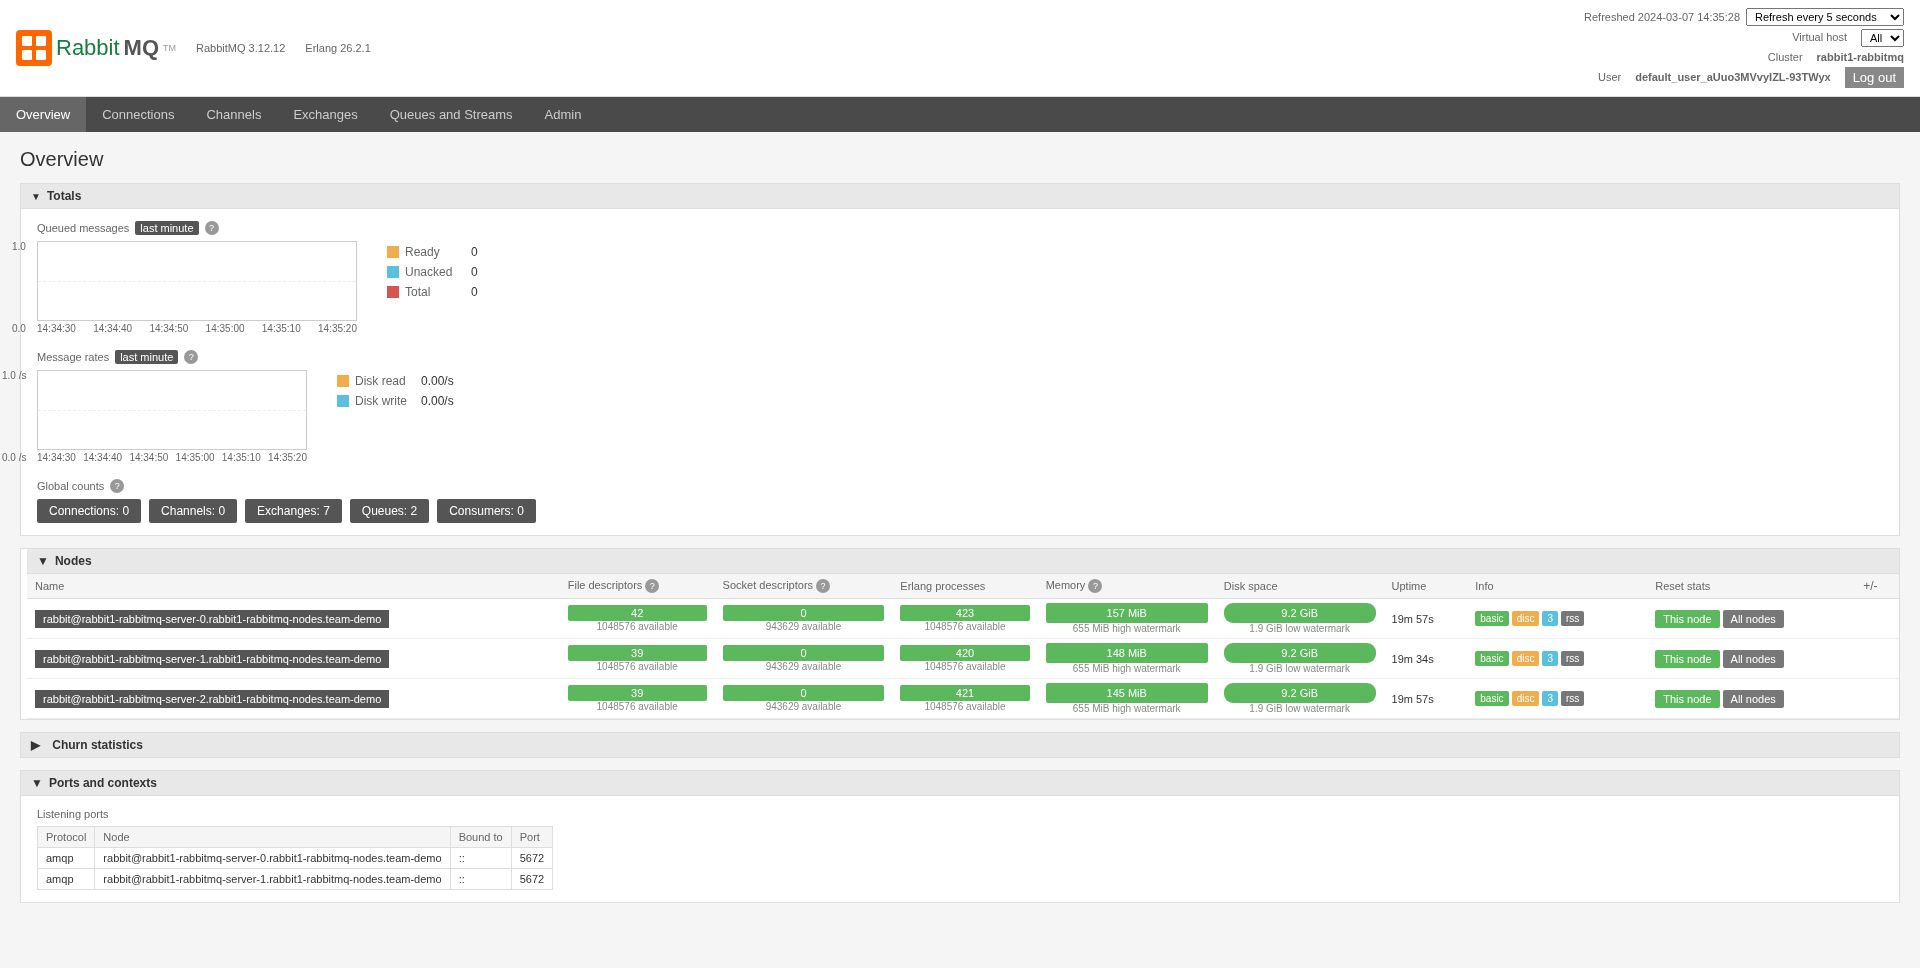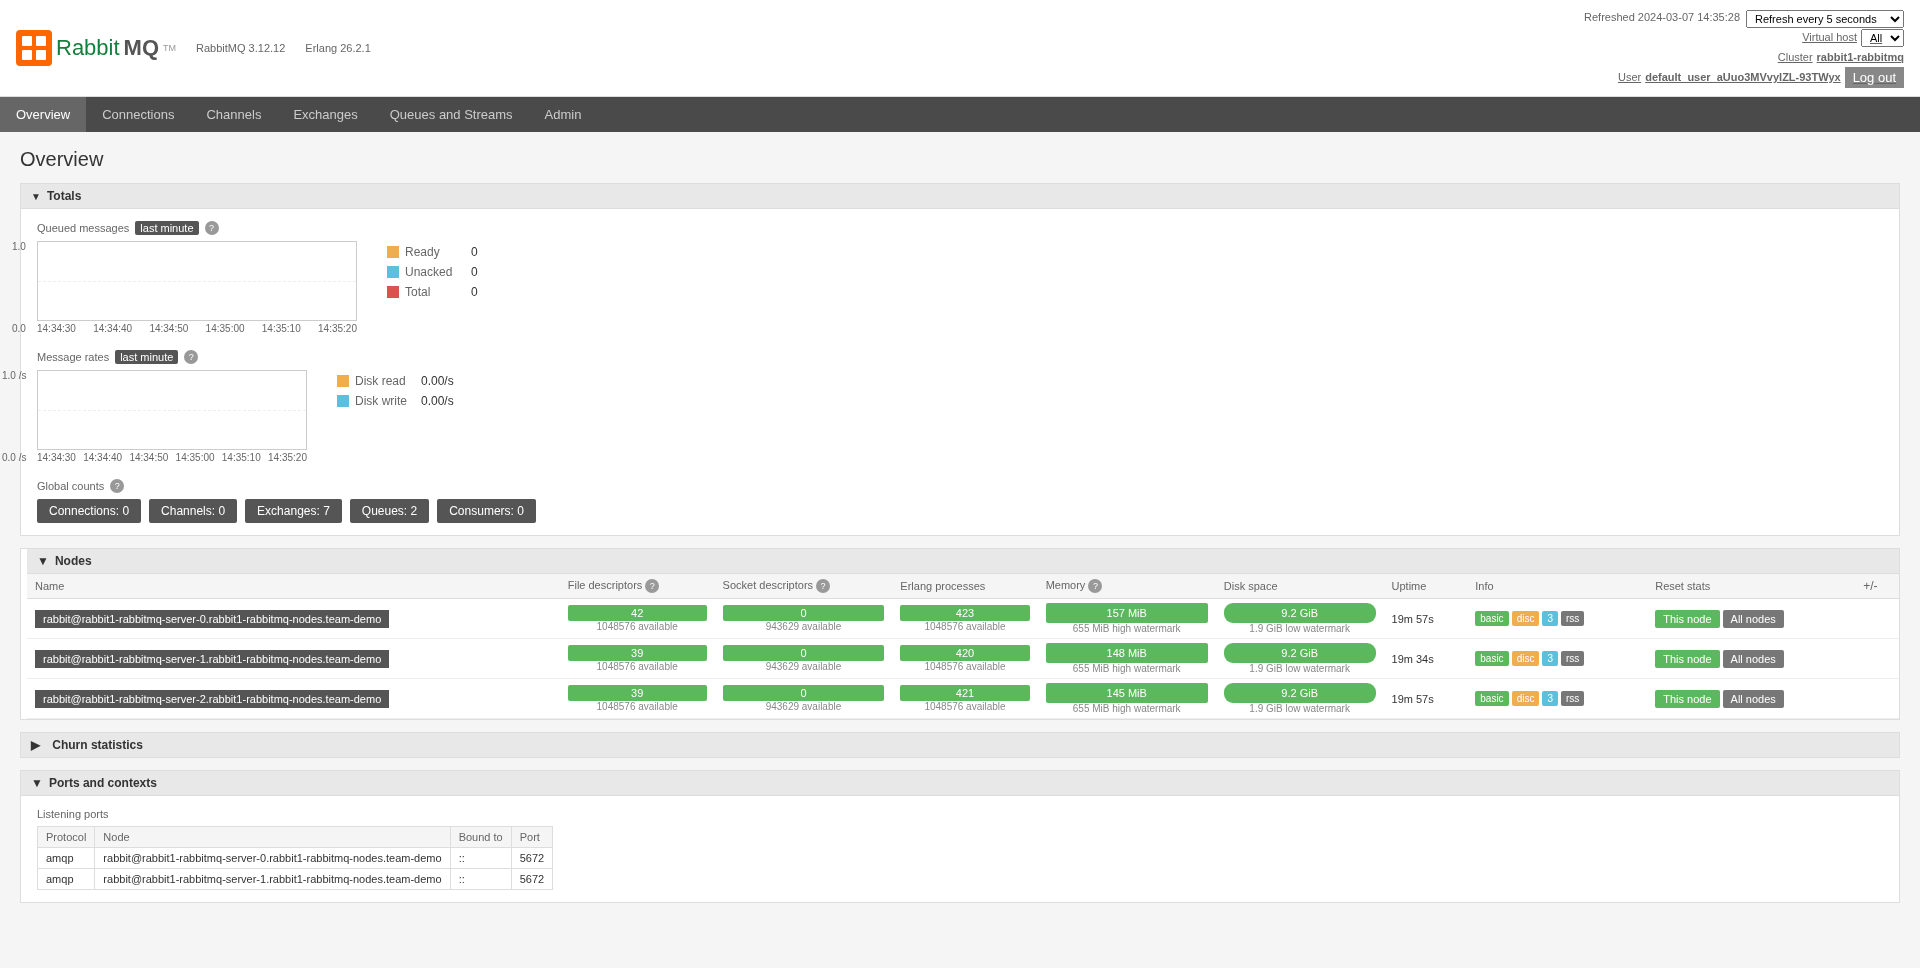--- a/index.html
+++ b/index.html
@@ -5,23 +5,23 @@
     * { box-sizing: border-box; margin: 0; padding: 0; }
     body { font-family: Arial, sans-serif; font-size: 12px; color: #333; background: #f5f5f5; }
 
     
     #header { background: #fff; border-bottom: 1px solid #ddd; padding: 8px 16px; display: flex; align-items: center; justify-content: space-between; }
     #header-left { display: flex; align-items: center; gap: 20px; }
     .logo { display: flex; align-items: center; gap: 4px; }
     .logo-icon { width: 36px; height: 36px; }
     .version-info { font-size: 11px; color: #666; }
     #header-right { text-align: right; font-size: 11px; color: #666; line-height: 1.8; }
-    #header-right .refresh-row { display: flex; align-items: flex-end; gap: 6px; justify-content: flex-end; }
+    #header-right .refresh-row { display: flex; align-items: flex-start; gap: 6px; justify-content: flex-end; }
     #header-right select { font-size: 11px; padding: 1px 4px; }
-    .header-row { display: flex; align-items: center; gap: 4px; justify-content: flex-end; text-decoration: underline; }
+    .header-row { display: flex; align-items: center; gap: 14px; justify-content: flex-end; }
 
     
     #nav { background: #4a4a4a; display: flex; align-items: center; padding: 0; }
     .nav-item { color: #ccc; padding: 10px 16px; cursor: pointer; font-size: 13px; text-decoration: none; display: block; }
     .nav-item.active { background: #666; color: #fff; }
     .log-out-btn { background: #888; color: #fff; border: none; padding: 3px 8px; cursor: pointer; font-size: 13px; }
 
     
     #main { padding: 16px 20px; }
     h1 { font-size: 20px; font-weight: normal; margin-bottom: 12px; color: #333; }

